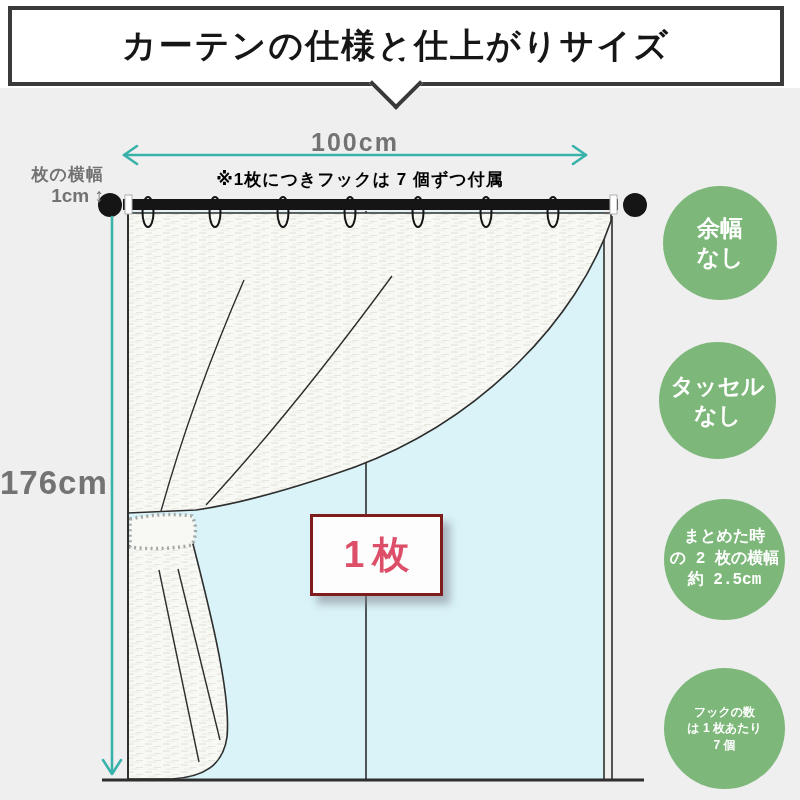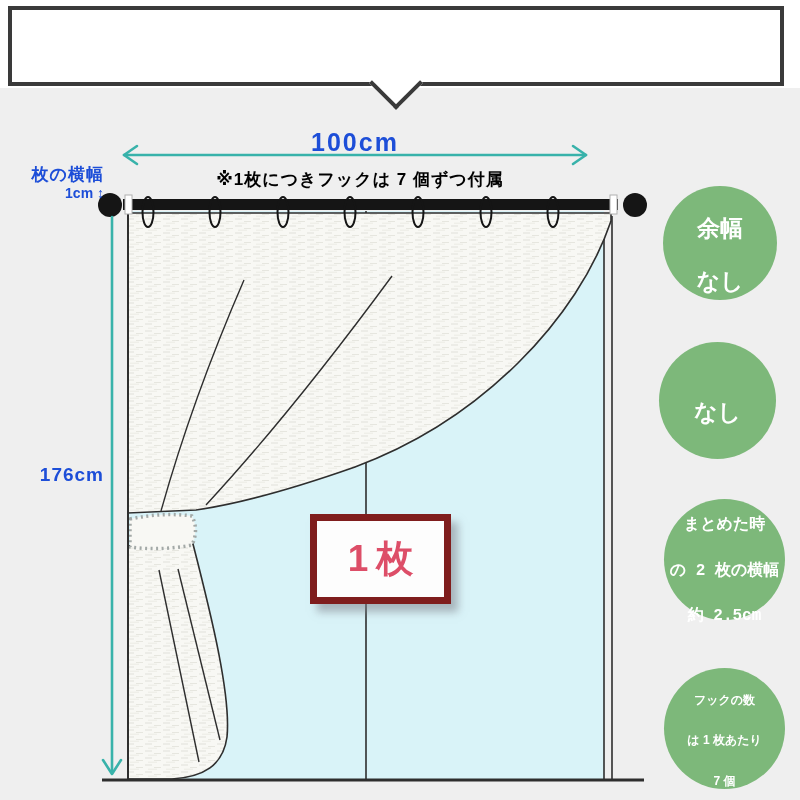--- a/index.html
+++ b/index.html
@@ -16,53 +16,54 @@
   }
   .header-title{font-size:34px;font-weight:bold;color:#161616;letter-spacing:2px;white-space:nowrap;}
   .header-pointer{
     position:absolute;left:50%;bottom:-20px;width:34px;height:34px;background:#ffffff;
     transform:translateX(-50%) rotate(45deg);
     border-right:4px solid #3a3a3a;border-bottom:4px solid #3a3a3a;
   }
   
   svg.diagram{position:absolute;top:0;left:0;z-index:2;}
   
-  .teal{color:#1d4ed8;font-weight:bold;}
+  .teal{color:#737373;font-weight:bold;}
   .lbl{position:absolute;z-index:3;white-space:nowrap;}
   .lbl-width{top:128px;left:255px;width:200px;text-align:center;font-size:25px;letter-spacing:2px;}
   .lbl-note{top:168px;left:130px;width:460px;text-align:center;font-size:17px;color:#000000;font-weight:bold;letter-spacing:1px;z-index:3;position:absolute;}
   .lbl-topallow{top:165px;left:0;width:104px;text-align:right;line-height:1.2;}
   .lbl-topallow .l1{font-size:17px;letter-spacing:1px;}
-  .lbl-topallow .l2{font-size:14px;}
-  .lbl-height{top:464px;left:0;width:104px;text-align:right;font-size:19px;letter-spacing:1px;}
+  .lbl-topallow .l2{font-size:19px;}
+  .lbl-height{top:464px;left:0;width:104px;text-align:right;font-size:33px;letter-spacing:1px;}
   
   .panel-box{
     position:absolute;top:514px;left:310px;width:127px;height:76px;background:#fdfdfd;
-    border:7px solid #7f1d1d;display:flex;align-items:center;justify-content:center;z-index:3;
+    border:3px solid #7f1d1d;display:flex;align-items:center;justify-content:center;z-index:3;
     box-shadow:7px 8px 8px rgba(125,130,138,0.55);
   }
   .panel-box span{font-size:37px;font-weight:bold;color:#dd4e68;letter-spacing:8px;padding-left:8px;}
   
   .badge{
     position:absolute;border-radius:50%;background:#7db87a;z-index:3;
     display:flex;flex-direction:column;align-items:center;justify-content:center;
     color:#ffffff;font-weight:bold;text-align:center;
   }
-  .badge span{display:block;white-space:nowrap;margin-top:24px;}
+  .badge span{display:block;white-space:nowrap;}
   .b1{top:186px;left:663px;width:114px;height:114px;font-size:23px;line-height:1.25;}
   .b2{top:342px;left:659px;width:117px;height:117px;font-size:23px;line-height:1.25;}
   .b3{top:499px;left:664px;width:121px;height:121px;font-size:16px;line-height:1.35;font-family:Liberation Mono, monospace;}
   .b4{top:668px;left:664px;width:121px;height:121px;font-size:12px;line-height:1.35;}
 </style>
 </head>
 <body>
 
 <div class="top-white"></div>
 
 <div class="header-box">
+  <span class="header-title">カーテンの仕様と仕上がりサイズ</span>
   <div class="header-pointer"></div>
 </div>
 
 <svg class="diagram" width="800" height="800" viewBox="0 0 800 800">
   <defs>
     <pattern id="fabric" width="18" height="7" patternUnits="userSpaceOnUse">
       <rect width="18" height="7" fill="#f8f8f4"></rect>
       <line x1="1" y1="2" x2="8" y2="2" stroke="#e1e1da" stroke-width="1"></line>
       <line x1="10" y1="4.5" x2="17" y2="4.5" stroke="#e6e6df" stroke-width="1"></line>
       <line x1="4" y1="6.2" x2="13" y2="6.2" stroke="#ebebe4" stroke-width="1"></line>
@@ -131,20 +132,21 @@
 
 <div class="panel-box">
   <span>1枚</span>
 </div>
 
 <div class="badge b1">
   <span>余幅</span>
   <span>なし</span>
 </div>
 <div class="badge b2">
+  <span>タッセル</span>
   <span>なし</span>
 </div>
 <div class="badge b3">
   <span>まとめた時</span>
   <span>の 2 枚の横幅</span>
   <span>約 2.5cm</span>
 </div>
 <div class="badge b4">
   <span>フックの数</span>
   <span>は 1 枚あたり</span>

